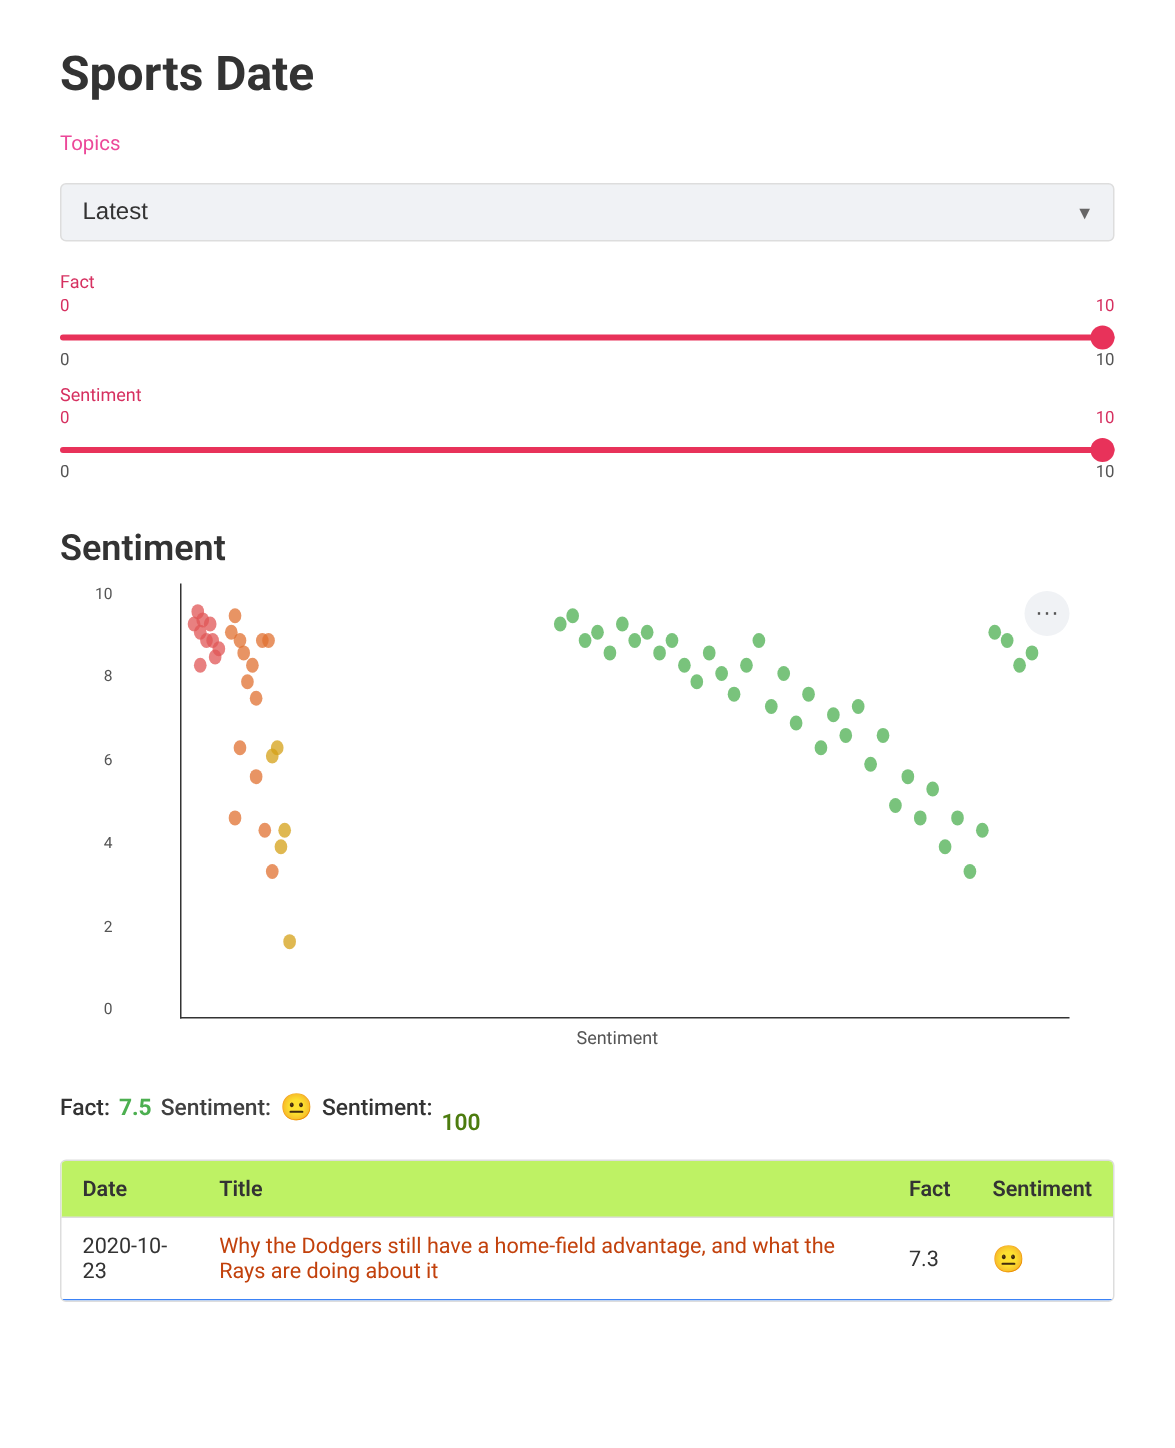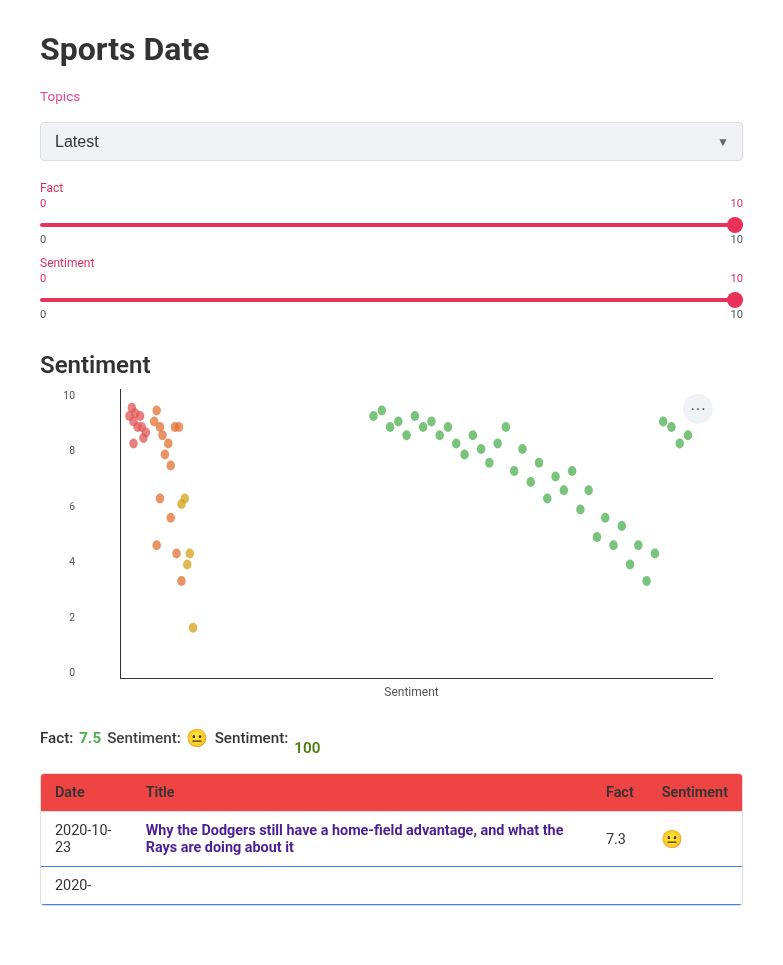--- a/index.html
+++ b/index.html
@@ -205,21 +205,21 @@
       overflow: hidden;
     }
 
     table {
       width: 100%;
       border-collapse: collapse;
       font-size: 0.9rem;
     }
 
     thead tr {
-      background: #ef4444;
+      background: #bef264;
     }
 
     thead th {
       padding: 10px 14px;
       text-align: left;
       font-weight: 600;
       color: #333;
       border-bottom: 1px solid #ddd;
     }
 
@@ -236,23 +236,22 @@
       padding: 10px 14px;
       vertical-align: middle;
     }
 
     tbody td:nth-child(3),
     tbody td:nth-child(4) {
       text-align: left;
     }
 
     .article-link {
-      color: #4c1d95;
+      color: #c2410c;
       text-decoration: none;
-      font-weight: bold;
     }
 
     .emoji-cell {
       font-size: 1.1rem;
     }
   </style>
 </head>
 <body>
 
 <h1>Sports Date</h1>
@@ -409,21 +408,15 @@
     </thead>
     <tbody>
       <tr>
         <td>2020-10-23</td>
         <td>
           <a href="#" class="article-link">Why the Dodgers still have a home-field advantage, and what the Rays are doing about it</a>
         </td>
         <td>7.3</td>
         <td class="emoji-cell">😐</td>
       </tr>
-      <tr>
-        <td>2020-</td>
-        <td></td>
-        <td></td>
-        <td></td>
-      </tr>
     </tbody>
   </table>
 </div>
 
 </body></html>

